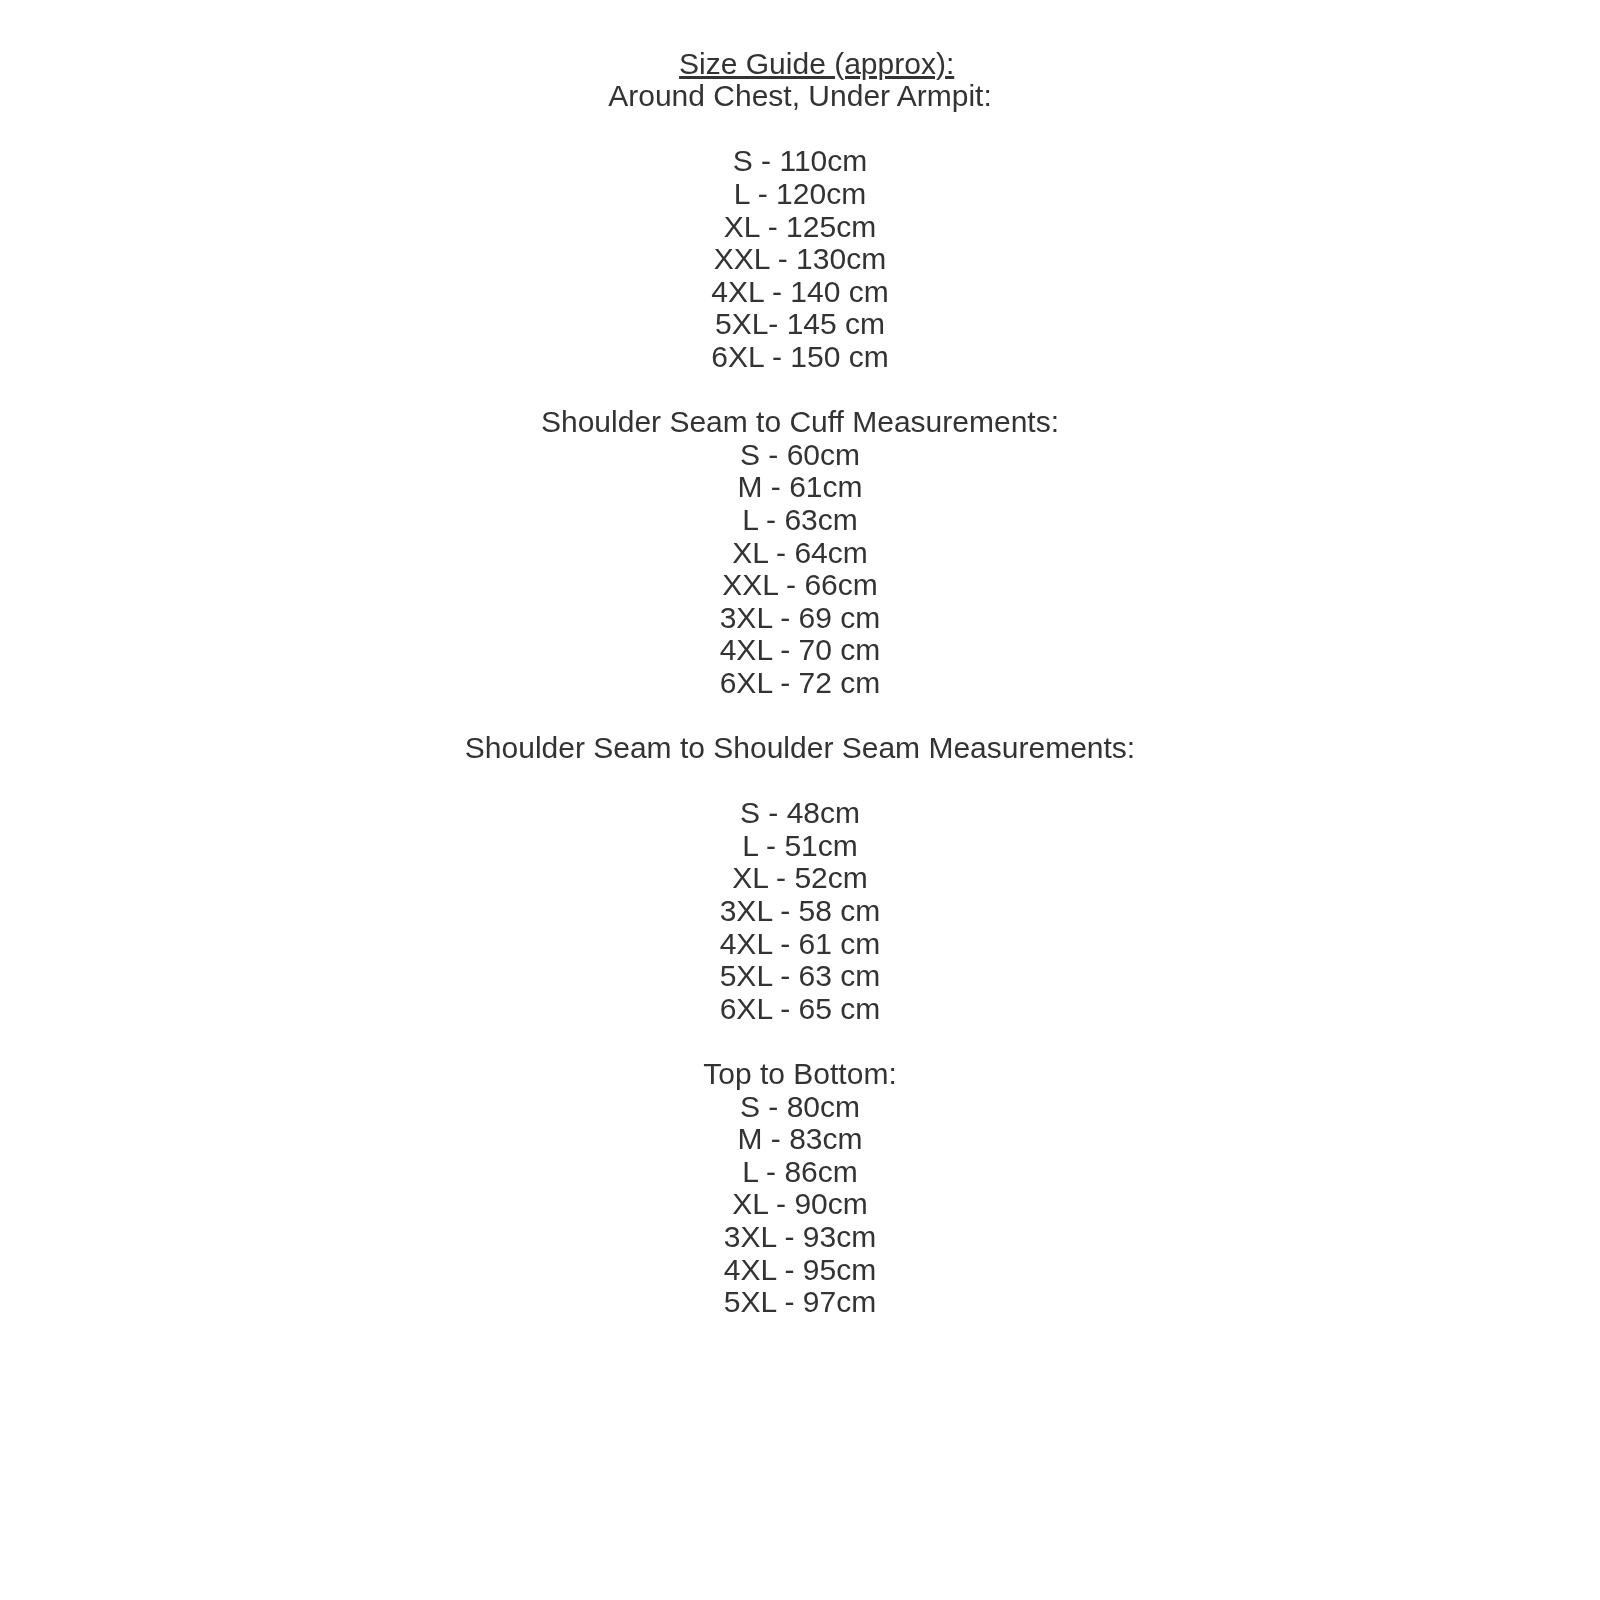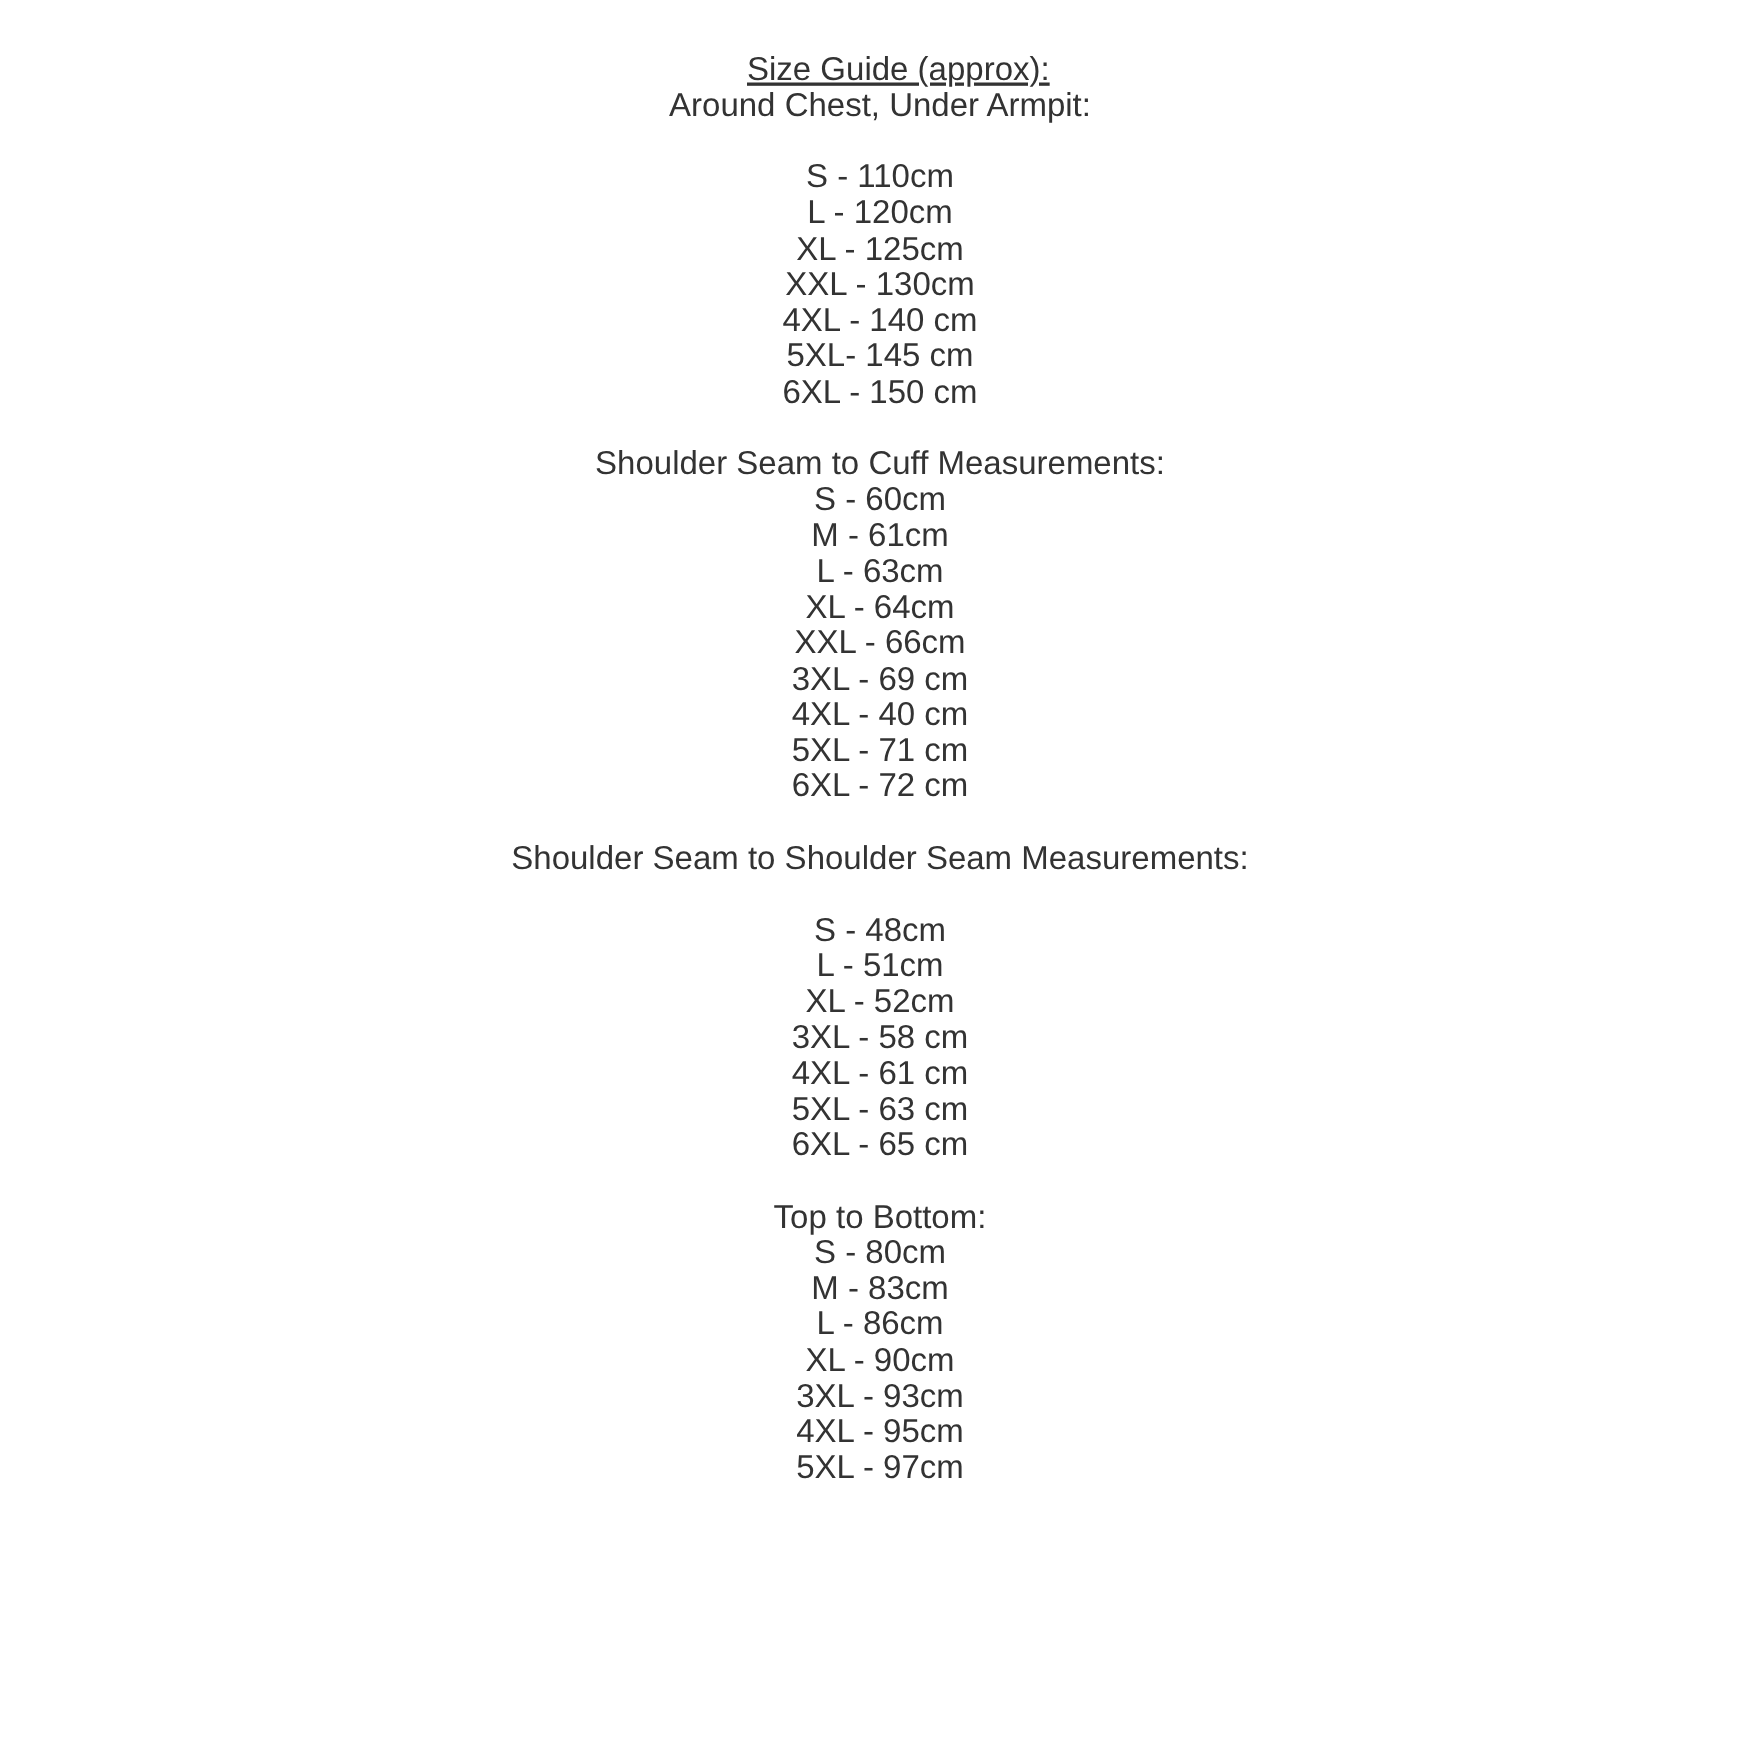--- a/index.html
+++ b/index.html
@@ -56,22 +56,21 @@
   <div class="line blank"></div>
 
   <section>
     <div class="line heading">Shoulder Seam to Cuff Measurements:</div>
     <div class="line item">S - 60cm</div>
     <div class="line item">M - 61cm</div>
     <div class="line item">L - 63cm</div>
     <div class="line item">XL - 64cm</div>
     <div class="line item">XXL - 66cm</div>
     <div class="line item">3XL - 69 cm</div>
-    <div class="line item">4XL - 40 cm</div>
-    <div class="line item">5XL - 71 cm</div>
+    <div class="line item">4XL - 70 cm</div>
     <div class="line item">6XL - 72 cm</div>
   </section>
   <div class="line blank"></div>
 
   <section>
     <div class="line heading">Shoulder Seam to Shoulder Seam Measurements:</div>
     <div class="line blank"></div>
     <div class="line item">S - 48cm</div>
     <div class="line item">L - 51cm</div>
     <div class="line item">XL - 52cm</div>

